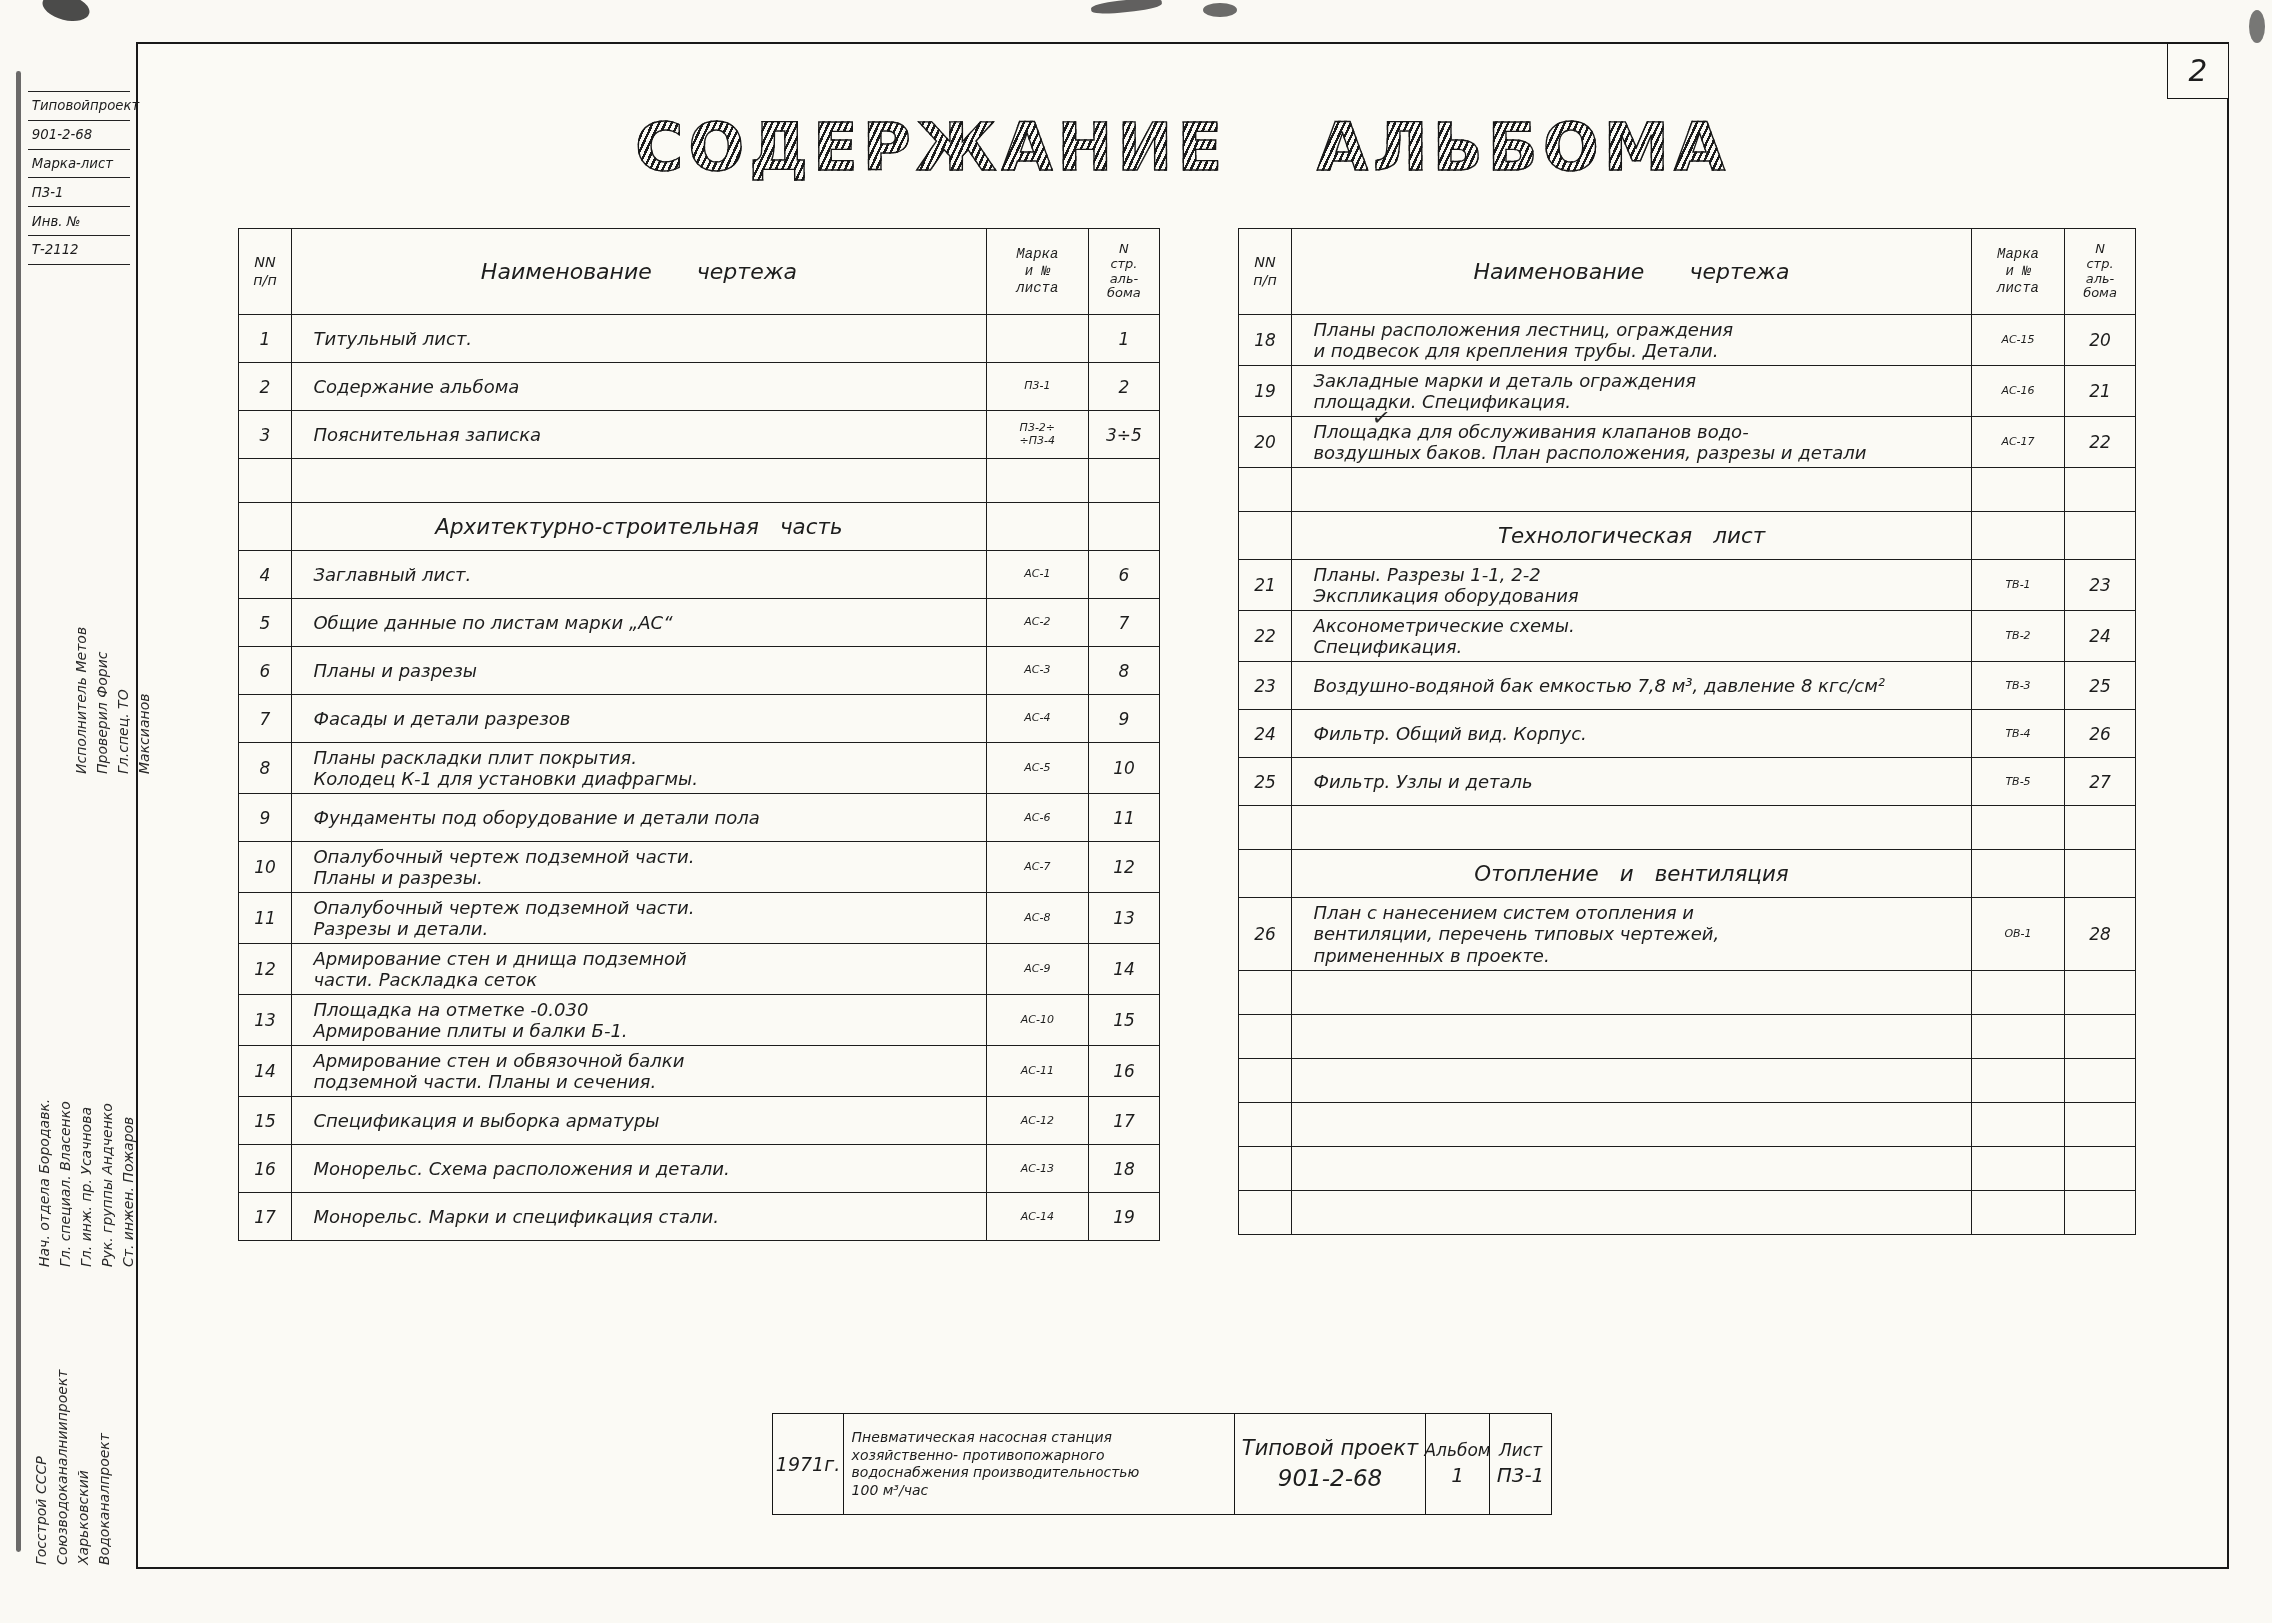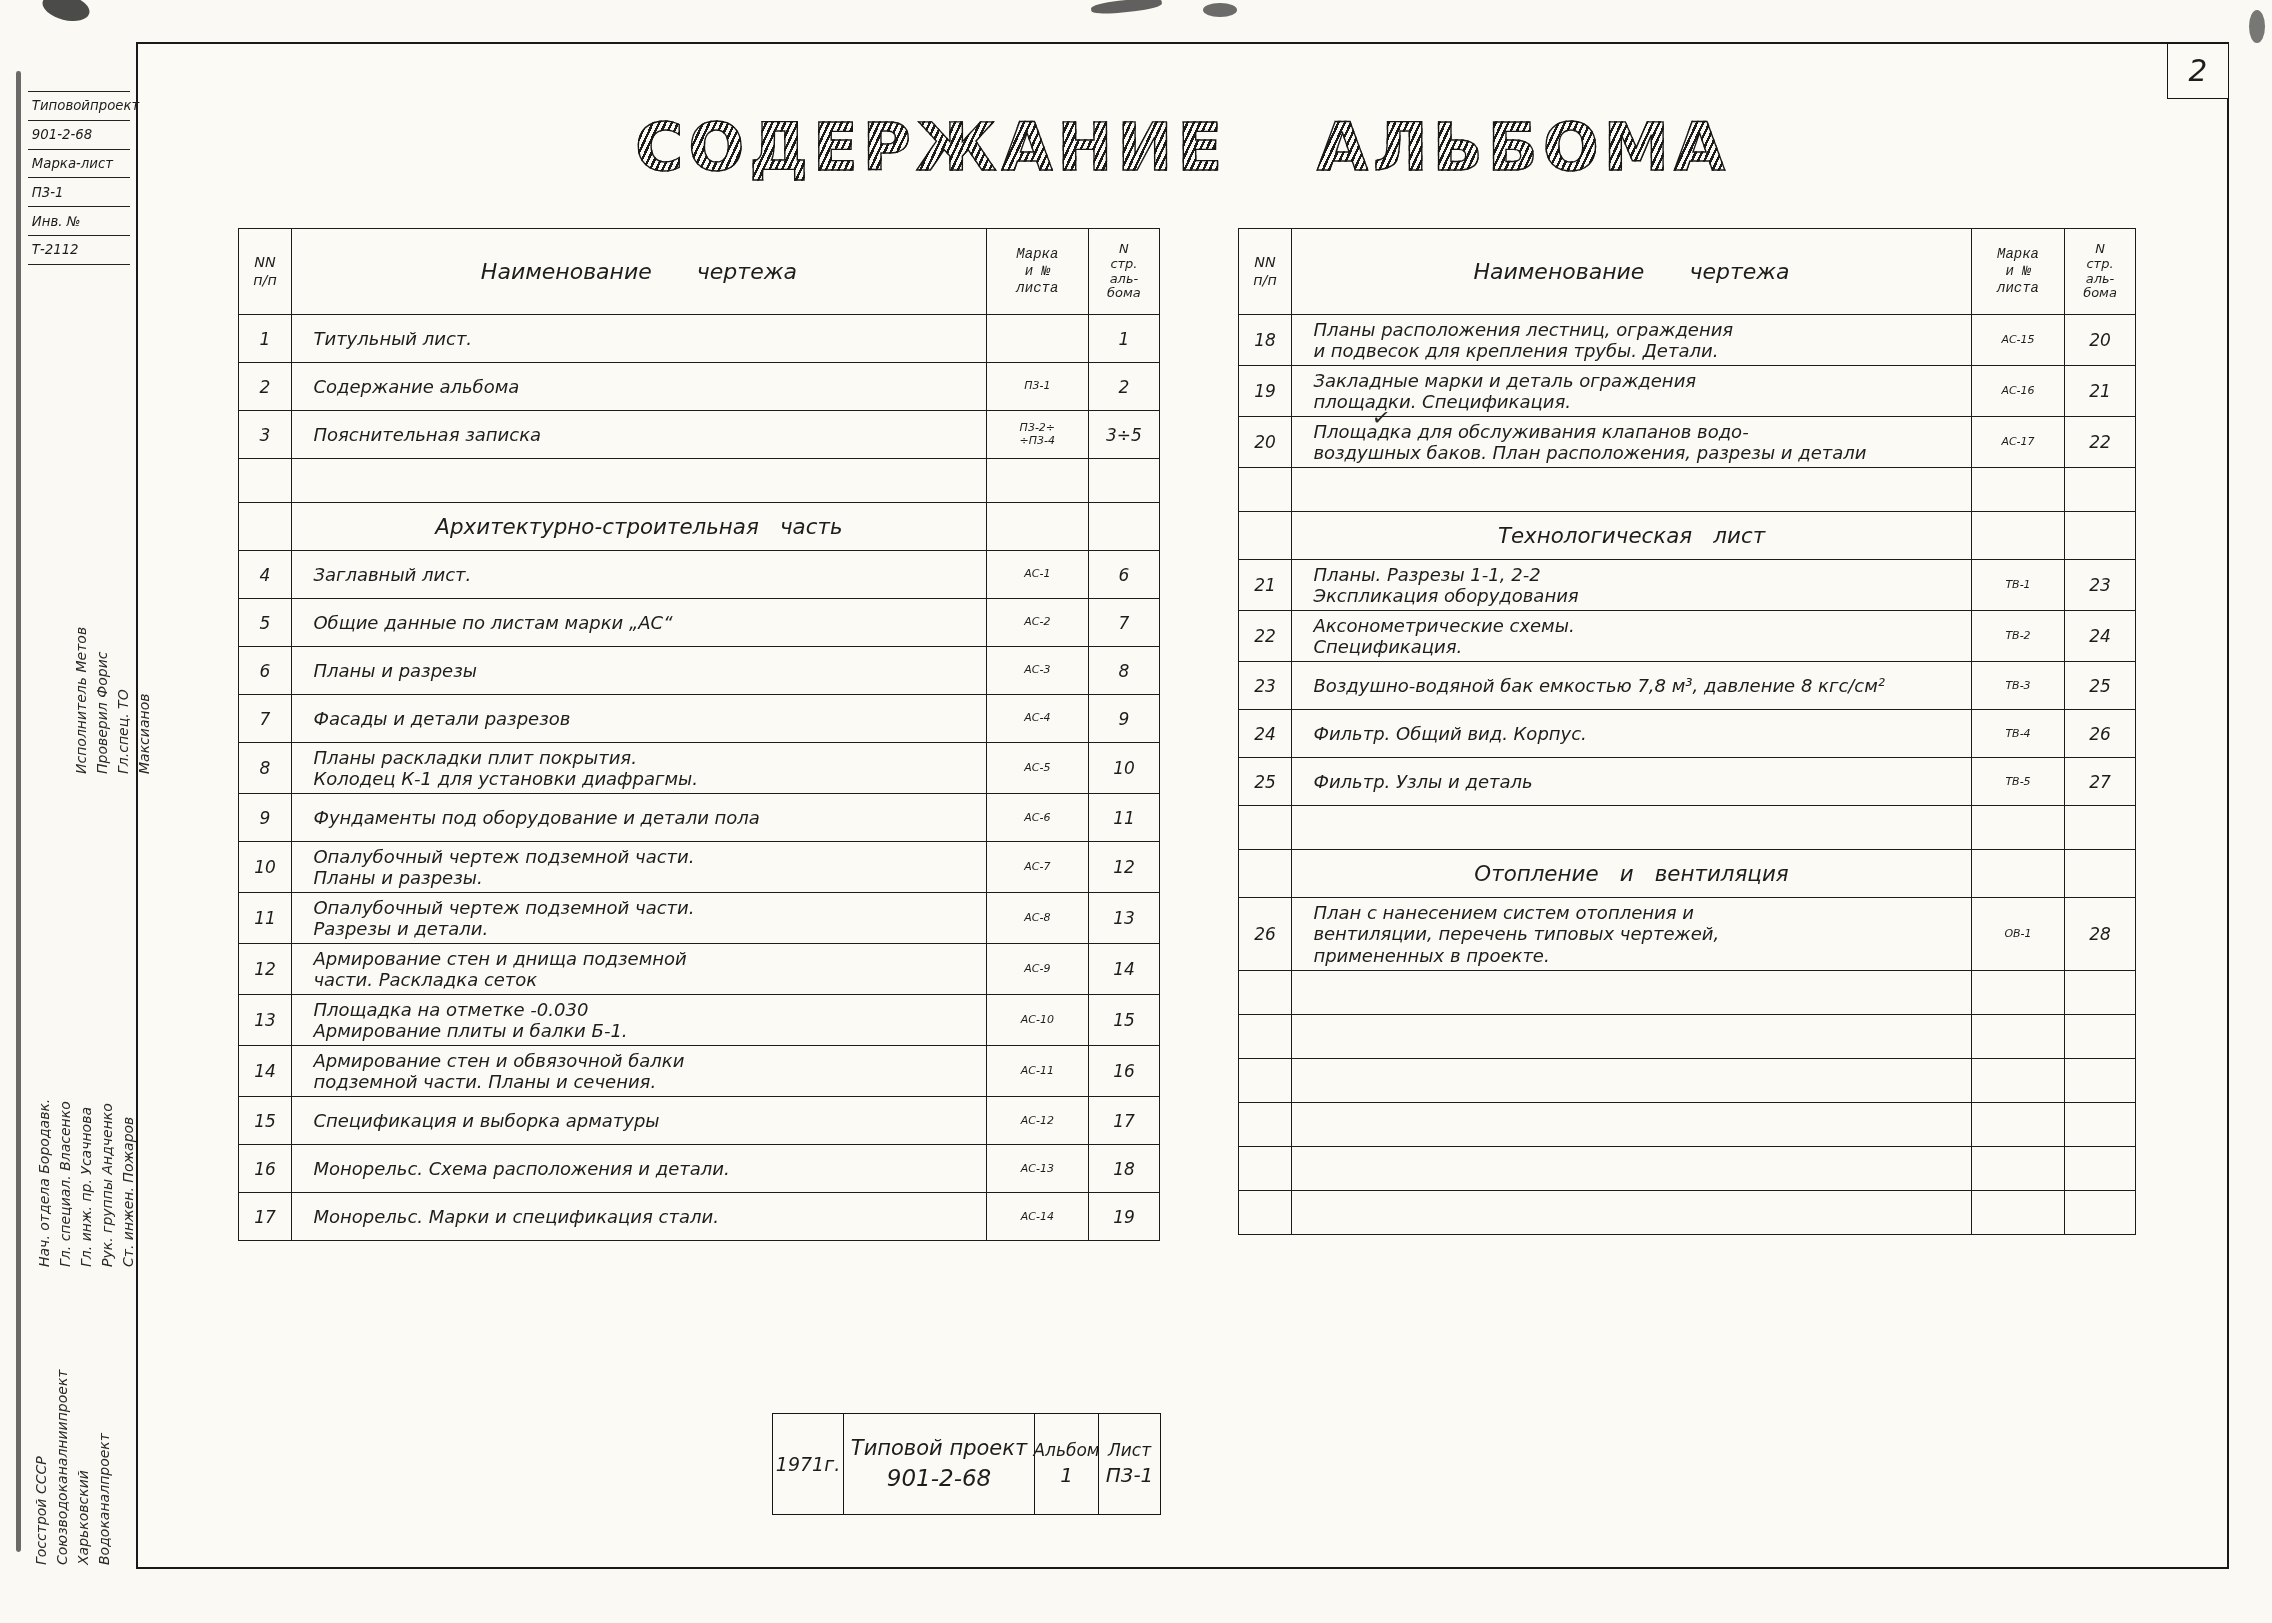--- a/index.html
+++ b/index.html
@@ -408,20 +408,24 @@
         <td class="num"></td>
         <td class="name"></td>
         <td class="mark"></td>
         <td class="page"></td>
       </tr>
     </tbody>
 </table>
 
 <div class="title-block">
   <div class="tb-cell tb-year">1971г.</div>
+  <div class="tb-cell tb-project">Пневматическая насосная станция
+хозяйственно- противопожарного
+водоснабжения производительностью
+100 м³/час</div>
   <div class="tb-cell tb-series">
     <div>Типовой проект</div>
     <div class="val">901-2-68</div>
   </div>
   <div class="tb-cell tb-small">
     <div>Альбом</div>
     <div class="val">1</div>
   </div>
   <div class="tb-cell tb-small tb-list">
     <div>Лист</div>

